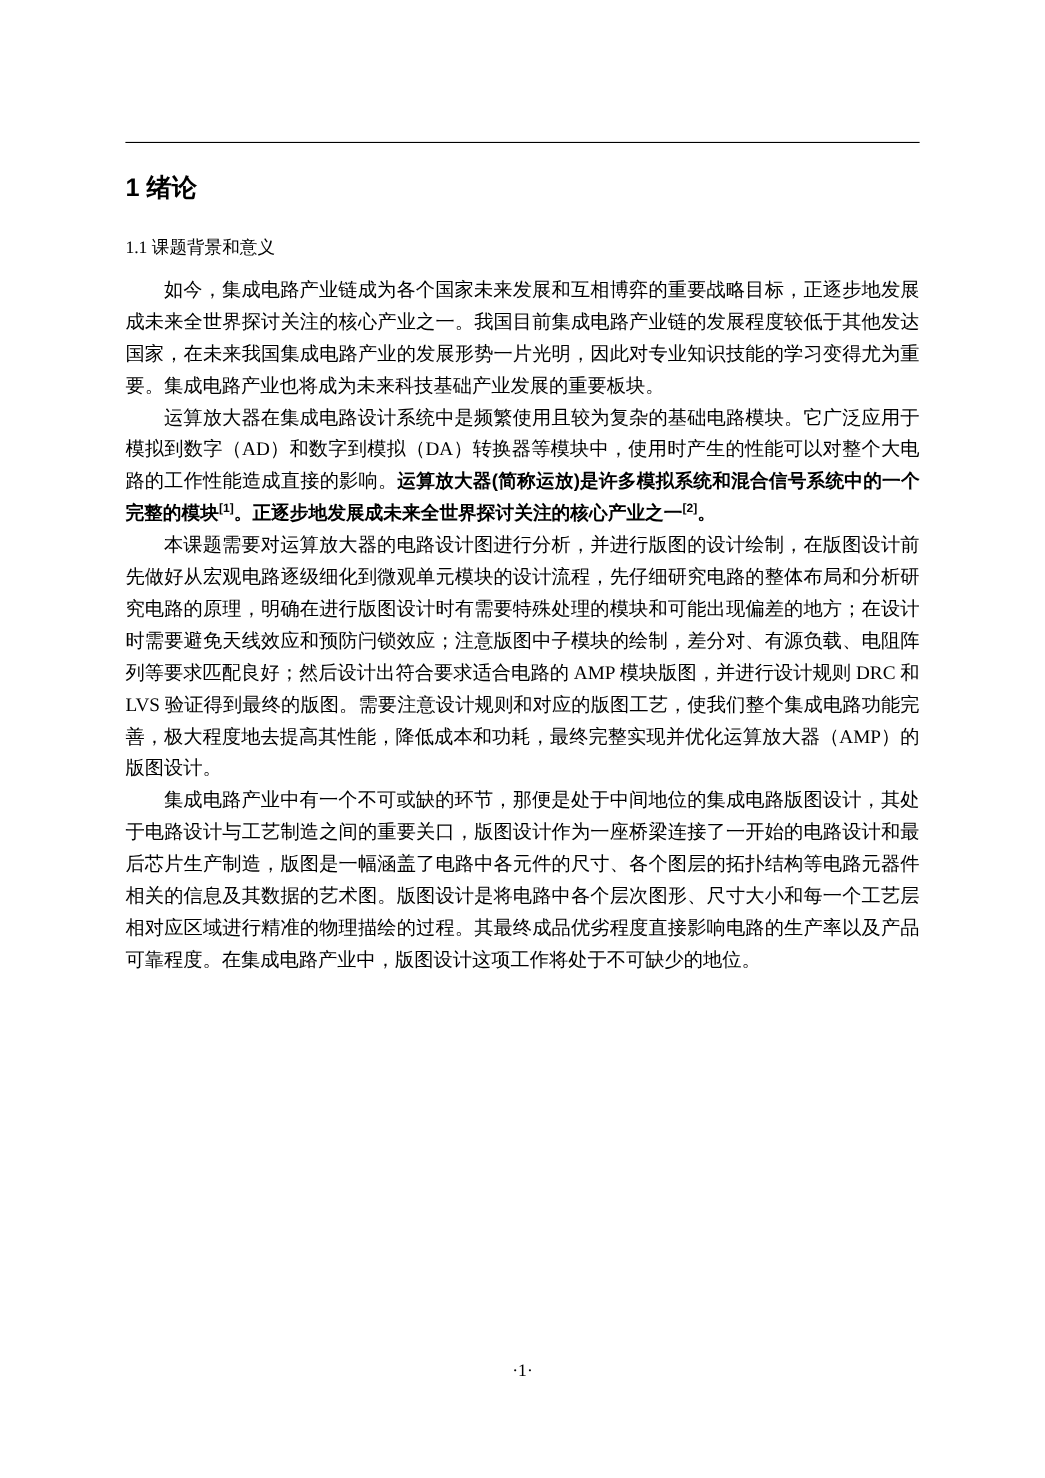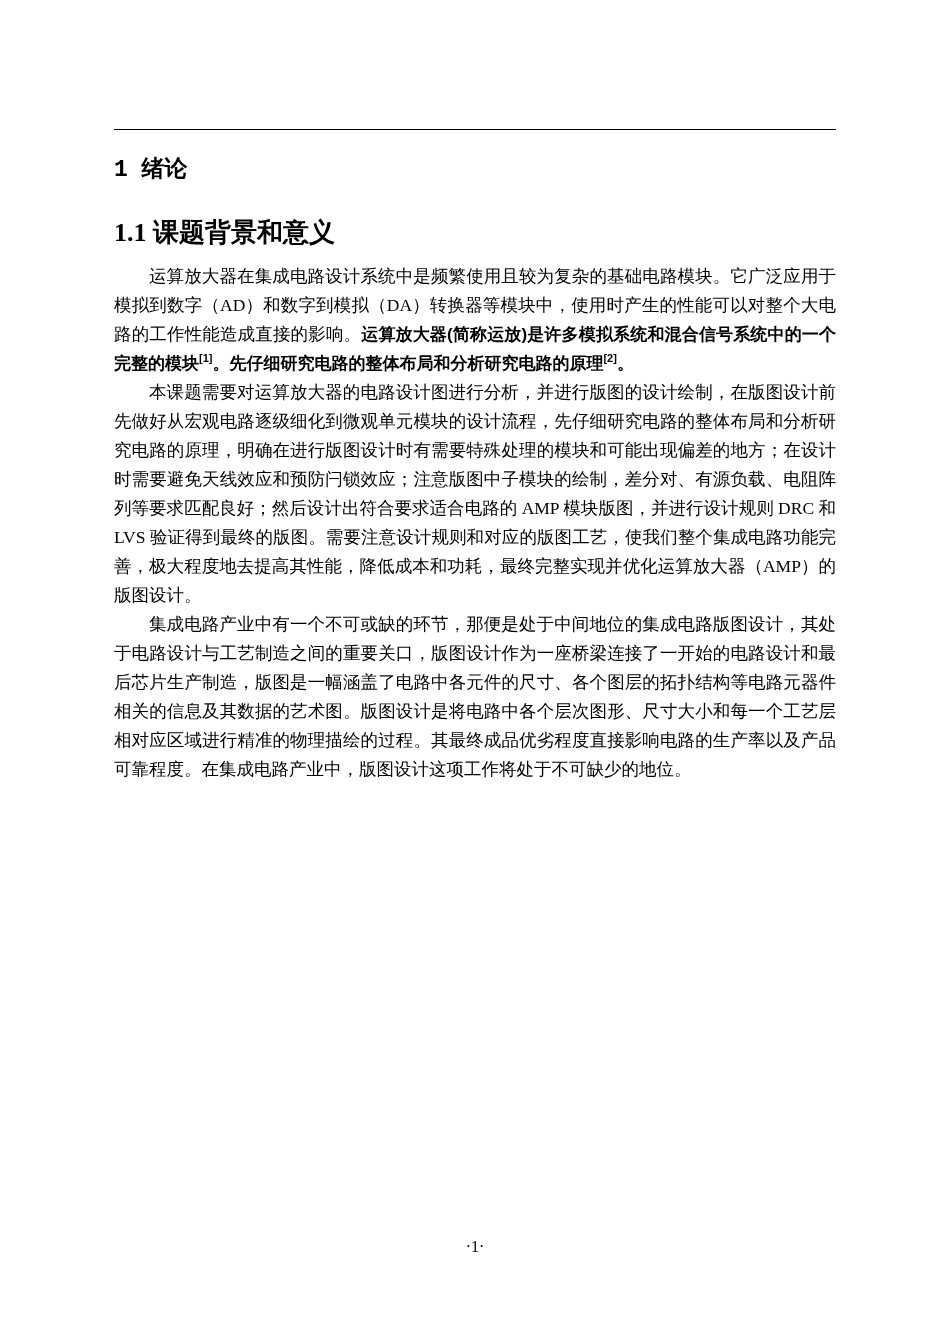--- a/index.html
+++ b/index.html
@@ -26,25 +26,25 @@
   .header-rule {
     margin-top: 129px;
     border-top: 1.5px solid #000000;
     height: 0;
   }
   h1.doc-h1 {
     font-size: 23px;
     font-weight: bold;
     margin: 26px 0 16px 0;
     line-height: 1.3;
-    font-family: Liberation Mono, monospace;
+    font-family: Liberation Sans, sans-serif;
   }
   h2.doc-h2 {
-    font-size: 26px;
-    font-weight: bold;
+    font-size: 16px;
+    font-weight: normal;
     margin: 30px 0 12px 0;
     line-height: 1.3;
     font-family: "Liberation Serif", "DejaVu Serif", serif;
   }
   p.body-para {
     font-size: 17.5px;
     line-height: 29px;
     text-align: justify;
     text-indent: 2em;
     margin: 0;
@@ -75,22 +75,23 @@
 
 <div class="page">
   <div class="content">
 
     <div class="header-rule"></div>
 
     <h1 class="doc-h1">1 绪论</h1>
 
     <h2 class="doc-h2">1.1 课题背景和意义</h2>
 
+    <p class="body-para">如今，集成电路产业链成为各个国家未来发展和互相博弈的重要战略目标，正逐步地发展成未来全世界探讨关注的核心产业之一。我国目前集成电路产业链的发展程度较低于其他发达国家，在未来我国集成电路产业的发展形势一片光明，因此对专业知识技能的学习变得尤为重要。集成电路产业也将成为未来科技基础产业发展的重要板块。</p>
 
-    <p class="body-para"><span>运算放大器在集成电路设计系统中是频繁使用且较为复杂的基础电路模块。它广泛应用于模拟到数字（AD）和数字到模拟（DA）转换器等模块中，使用时产生的性能可以对整个大电路的工作性能造成直接的影响。</span><span class="bold-run">运算放大器(简称运放)是许多模拟系统和混合信号系统中的一个完整的模块</span><sup class="ref bold-run">[1]</sup><span class="bold-run">。先仔细研究电路的整体布局和分析研究电路的原理</span><sup class="ref bold-run">[2]</sup><span class="bold-run">。</span></p>
+    <p class="body-para"><span>运算放大器在集成电路设计系统中是频繁使用且较为复杂的基础电路模块。它广泛应用于模拟到数字（AD）和数字到模拟（DA）转换器等模块中，使用时产生的性能可以对整个大电路的工作性能造成直接的影响。</span><span class="bold-run">运算放大器(简称运放)是许多模拟系统和混合信号系统中的一个完整的模块</span><sup class="ref bold-run">[1]</sup><span class="bold-run">。正逐步地发展成未来全世界探讨关注的核心产业之一</span><sup class="ref bold-run">[2]</sup><span class="bold-run">。</span></p>
 
 
     <p class="body-para">本课题需要对运算放大器的电路设计图进行分析，并进行版图的设计绘制，在版图设计前先做好从宏观电路逐级细化到微观单元模块的设计流程，先仔细研究电路的整体布局和分析研究电路的原理，明确在进行版图设计时有需要特殊处理的模块和可能出现偏差的地方；在设计时需要避免天线效应和预防闩锁效应；注意版图中子模块的绘制，差分对、有源负载、电阻阵列等要求匹配良好；然后设计出符合要求适合电路的 AMP 模块版图，并进行设计规则 DRC 和 LVS 验证得到最终的版图。需要注意设计规则和对应的版图工艺，使我们整个集成电路功能完善，极大程度地去提高其性能，降低成本和功耗，最终完整实现并优化运算放大器（AMP）的版图设计。</p>
 
     <p class="body-para">集成电路产业中有一个不可或缺的环节，那便是处于中间地位的集成电路版图设计，其处于电路设计与工艺制造之间的重要关口，版图设计作为一座桥梁连接了一开始的电路设计和最后芯片生产制造，版图是一幅涵盖了电路中各元件的尺寸、各个图层的拓扑结构等电路元器件相关的信息及其数据的艺术图。版图设计是将电路中各个层次图形、尺寸大小和每一个工艺层相对应区域进行精准的物理描绘的过程。其最终成品优劣程度直接影响电路的生产率以及产品可靠程度。在集成电路产业中，版图设计这项工作将处于不可缺少的地位。</p>
 
   </div>
 
   <div class="page-number">·1·</div>
 </div>

